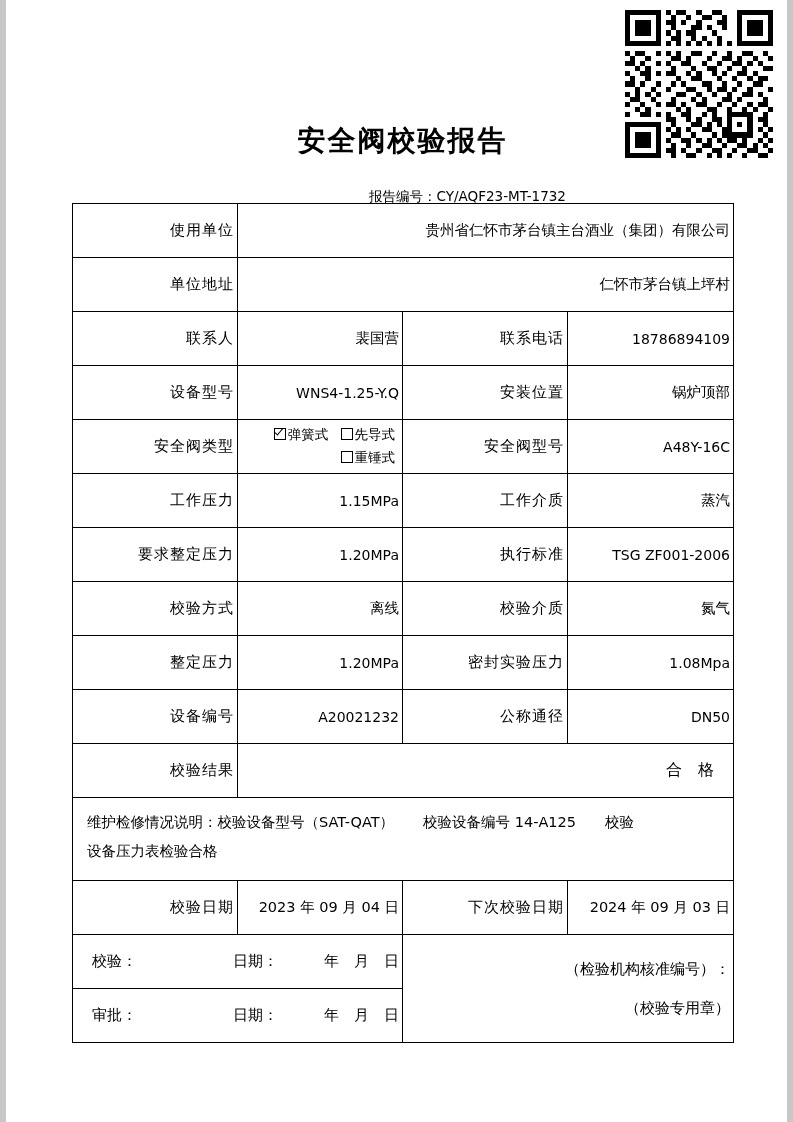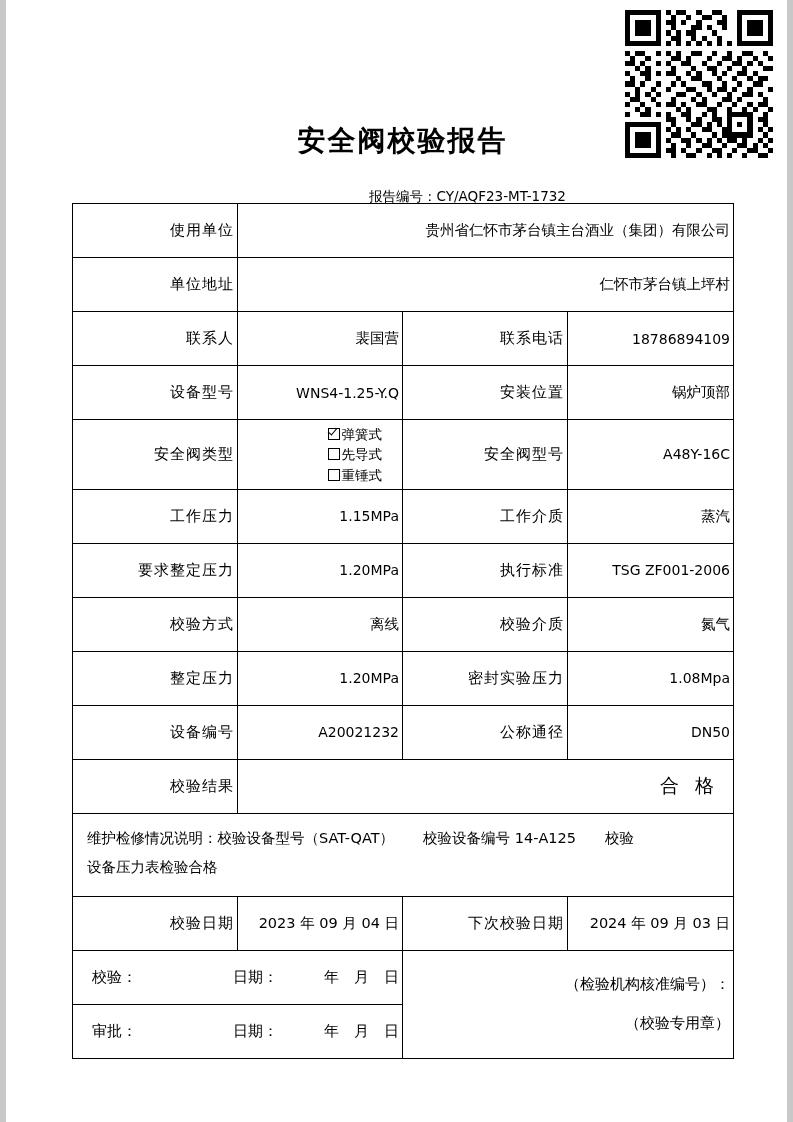--- a/index.html
+++ b/index.html
@@ -78,21 +78,22 @@
   .val { font-size: 14px; }
   .val-cn { font-size: 14.5px; }
 
   .cell-checkbox-group {
     line-height: 1.5;
     font-size: 13.5px;
   }
   .cb {
     display: inline-block;
     white-space: nowrap;
-    margin: 0 17px;
+    margin: 0 4px;
+    font-family: Liberation Mono, monospace;
   }
   .box {
     display: inline-block;
     width: 10px;
     height: 10px;
     border: 1px solid #000;
     position: relative;
     vertical-align: -1px;
     margin-right: 2px;
   }
@@ -103,21 +104,21 @@
     top: -3px;
     width: 4px;
     height: 8px;
     border: solid #000;
     border-width: 0 1.4px 1.4px 0;
     transform: rotate(40deg);
   }
 
   .result-val {
     letter-spacing: 16px;
-    font-size: 19px;
+    font-size: 16px;
     padding-left: 16px;
   }
 
   .notes-cell {
     text-align: left !important;
     padding: 10px 14px 14px 14px !important;
     height: 90px;
     line-height: 2.0;
     font-size: 14.5px;
   }

